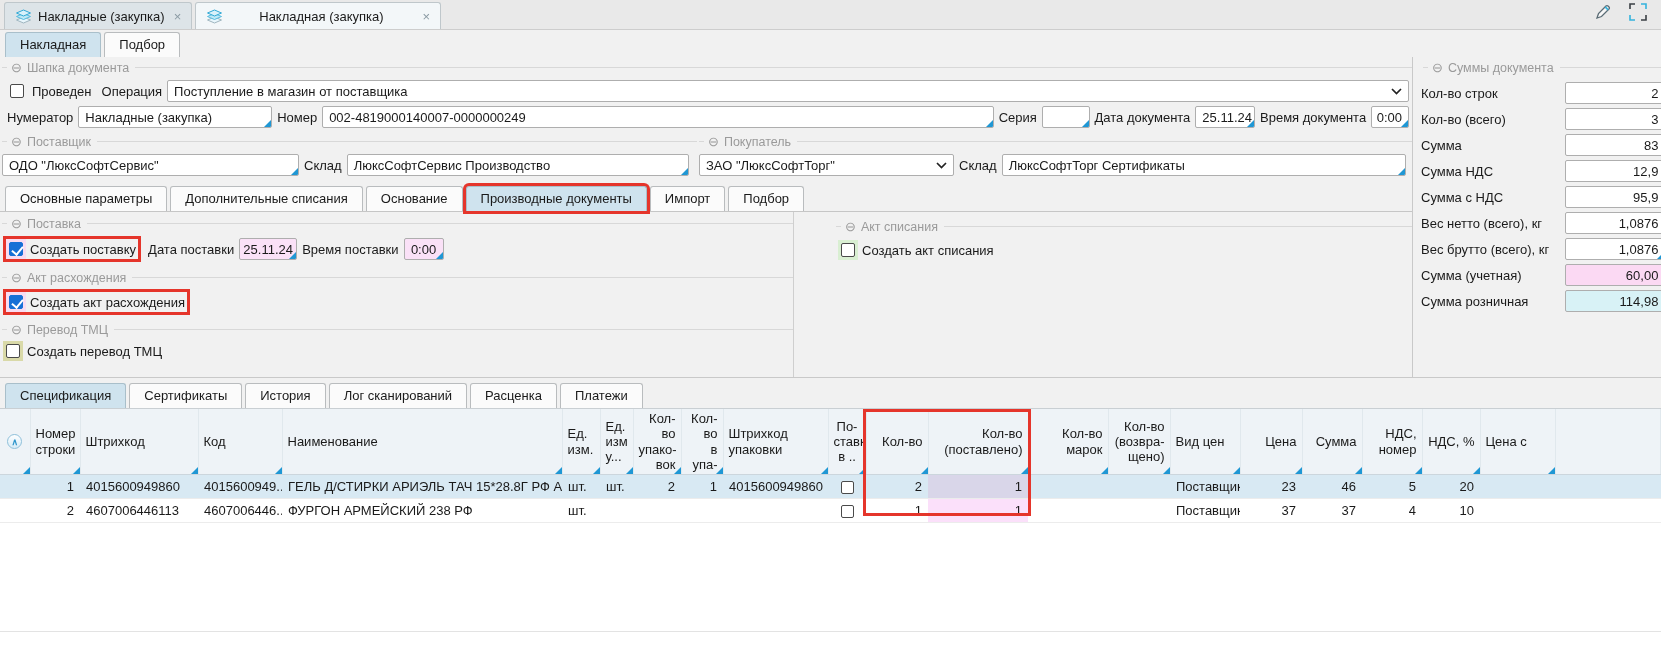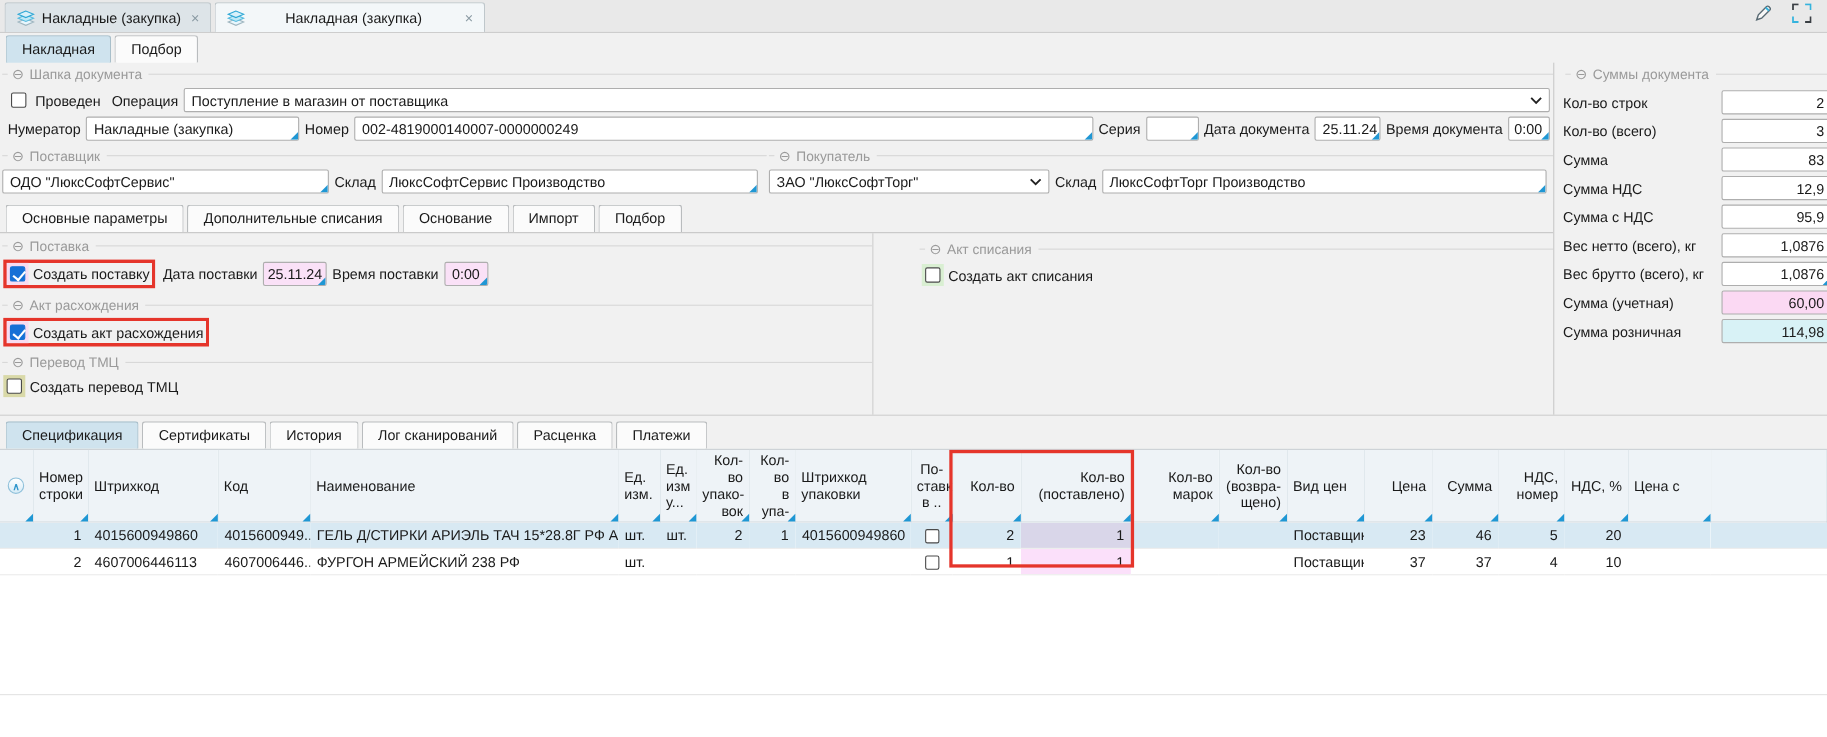--- a/index.html
+++ b/index.html
@@ -207,30 +207,31 @@
           <span class="field" style="width:255px;margin-left:-5px;">
             <span>ЗАО "ЛюксСофтТорг"</span>
             <span class="chev">
                 <svg width="11" height="7" viewBox="0 0 11 7">
                   <polyline points="1,1 5.5,5.5 10,1" fill="none" stroke="#222" stroke-width="1.7"></polyline>
                 </svg>
               </span>
           </span>
           <span class="lbl">Склад</span>
           <span class="field corner" style="flex:1;margin-right:6px;">
-              <span>ЛюксСофтТорг Производство</span>
+              <span>ЛюксСофтТорг Сертификаты</span>
             </span>
         </div>
       </div>
     </div>
 
     <div class="tabstrip ptabs" id="ptabs">
         <div class="tab">Основные параметры</div>
         <div class="tab">Дополнительные списания</div>
         <div class="tab">Основание</div>
+        <div class="tab active redbox-tab">Производные документы</div>
         <div class="tab">Импорт</div>
         <div class="tab">Подбор</div>
       </div>
 
     <div class="params">
       <div class="params-left">
         <div class="grp-title">
           <span class="pre"></span>
             <span class="gicon">⊖</span>
           <span>Поставка</span>

